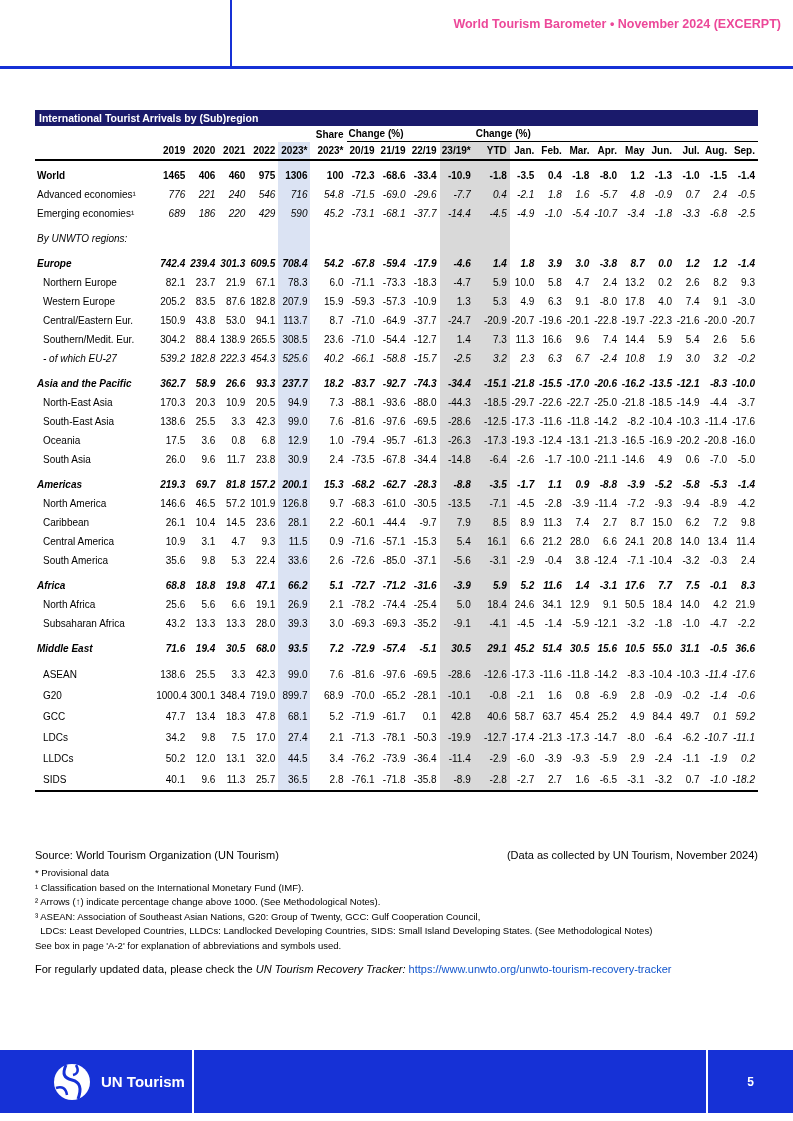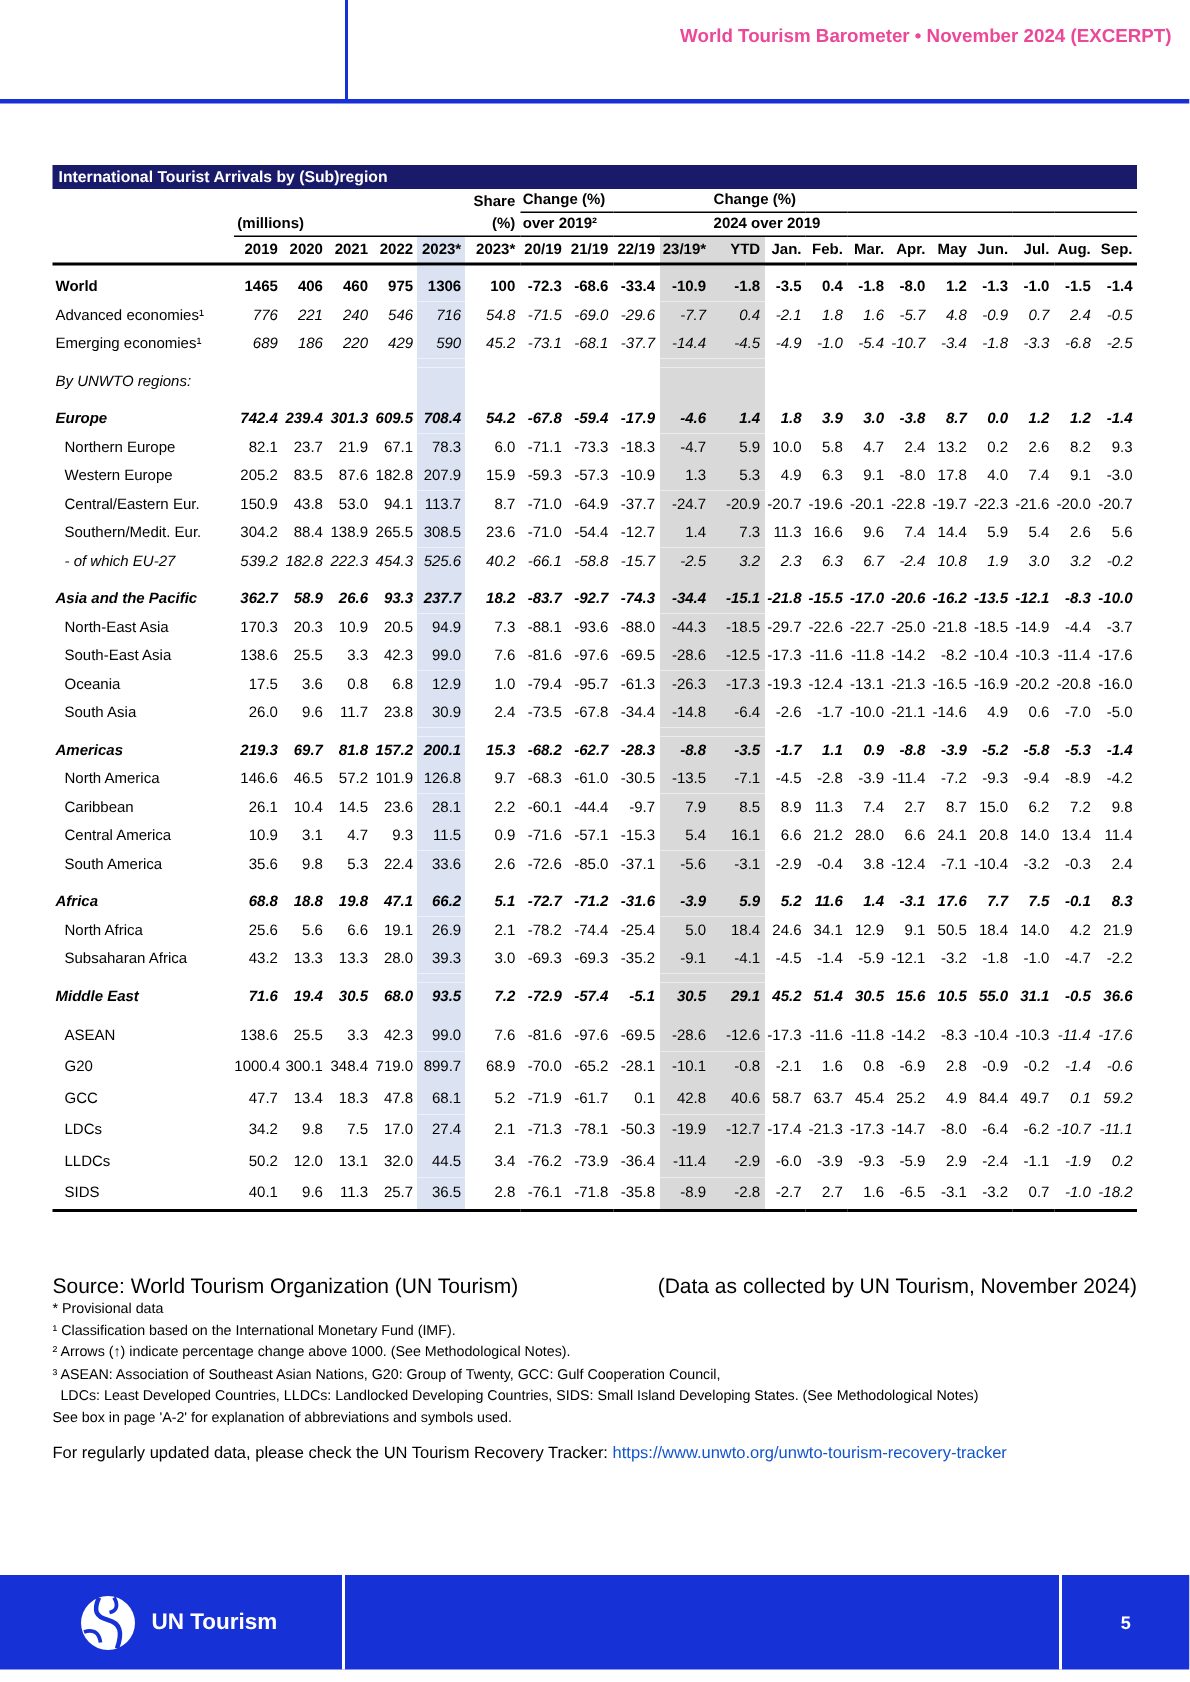--- a/index.html
+++ b/index.html
@@ -47,31 +47,31 @@
   tr.section td.label { font-style:italic; padding-left:2px; }
   tr.memo td { line-height:21px; }
   tr.memo td:nth-child(20), tr.memo td:nth-child(21) { font-style:italic; }
 
   
   tr.cols td:nth-child(6), tr.data td:nth-child(6), tr.spacer td:nth-child(6), tr.hgap td:nth-child(6) { background:#dbe3f3; }
   tr.cols td:nth-child(11), tr.data td:nth-child(11), tr.spacer td:nth-child(11), tr.hgap td:nth-child(11) { background:#d9d9d9; }
   tr.cols td:nth-child(12), tr.data td:nth-child(12), tr.spacer td:nth-child(12), tr.hgap td:nth-child(12) { background:#d9d9d9; }
 
   
-  .srcline { position:absolute; left:35px; top:849px; width:723px; display:flex; justify-content:space-between; font-size:14px; }
+  .srcline { position:absolute; left:35px; top:849px; width:723px; display:flex; justify-content:space-between; font-size:11px; }
   .footnotes { position:absolute; left:35px; top:866px; width:723px; font-size:9.5px; line-height:13.5px; white-space:pre-wrap; }
   .footnotes div { margin-bottom:1px; }
 
   .bottomnote { position:absolute; left:35px; top:963px; width:740px; font-size:11px; }
-  .bottomnote .tracker { }
+  .bottomnote .tracker { font-style:italic; }
   .bottomnote a { color:#1155cc; text-decoration:none; }
 
   
   .footer { position:absolute; left:0; top:1050px; width:793px; height:63px; background:#1631d6; display:flex; }
-  .f-left { width:230px; height:100%; border-right:2px solid #fff; display:flex; align-items:center; padding-left:52px; }
+  .f-left { width:194px; height:100%; border-right:2px solid #fff; display:flex; align-items:center; padding-left:52px; }
   .f-mid { flex:1; border-right:2px solid #fff; }
   .f-right { width:85px; display:flex; align-items:center; justify-content:center; }
   .f-logo-text { color:#fff; font-weight:bold; font-size:15px; margin-left:9px; }
   .f-page { color:#fff; font-weight:bold; font-size:12px; }
 </style>
 </head>
 <body>
 
 <div class="page">
 
@@ -106,27 +106,20 @@
           <col class="c-m">
           <col class="c-m">
       </colgroup>
       <tbody>
         <tr class="h1">
           <td colspan="6"></td>
           <td class="tright">Share</td>
           <td colspan="4" class="tleft gl">Change (%)</td>
           <td colspan="10" class="tleft gl">Change (%)</td>
         </tr>
-        <tr class="h2">
-          <td></td>
-          <td colspan="5" class="tleft gl">(millions)</td>
-          <td class="tright gl">(%)</td>
-          <td colspan="4" class="tleft gl">over 2019²</td>
-          <td colspan="10" class="tleft gl">2024 over 2019</td>
-        </tr>
         <tr class="cols">
           <td></td>
           <td>2019</td>
           <td>2020</td>
           <td>2021</td>
           <td>2022</td>
           <td>2023*</td>
           <td>2023*</td>
           <td>20/19</td>
           <td>21/19</td>

